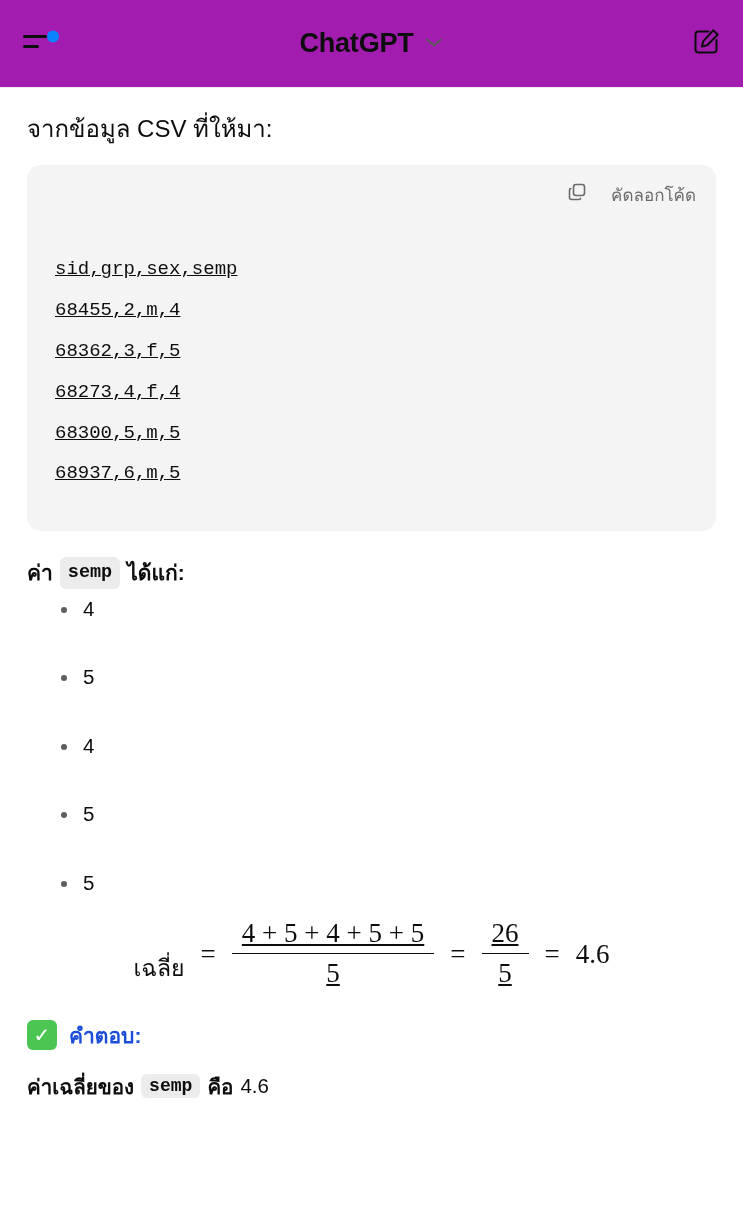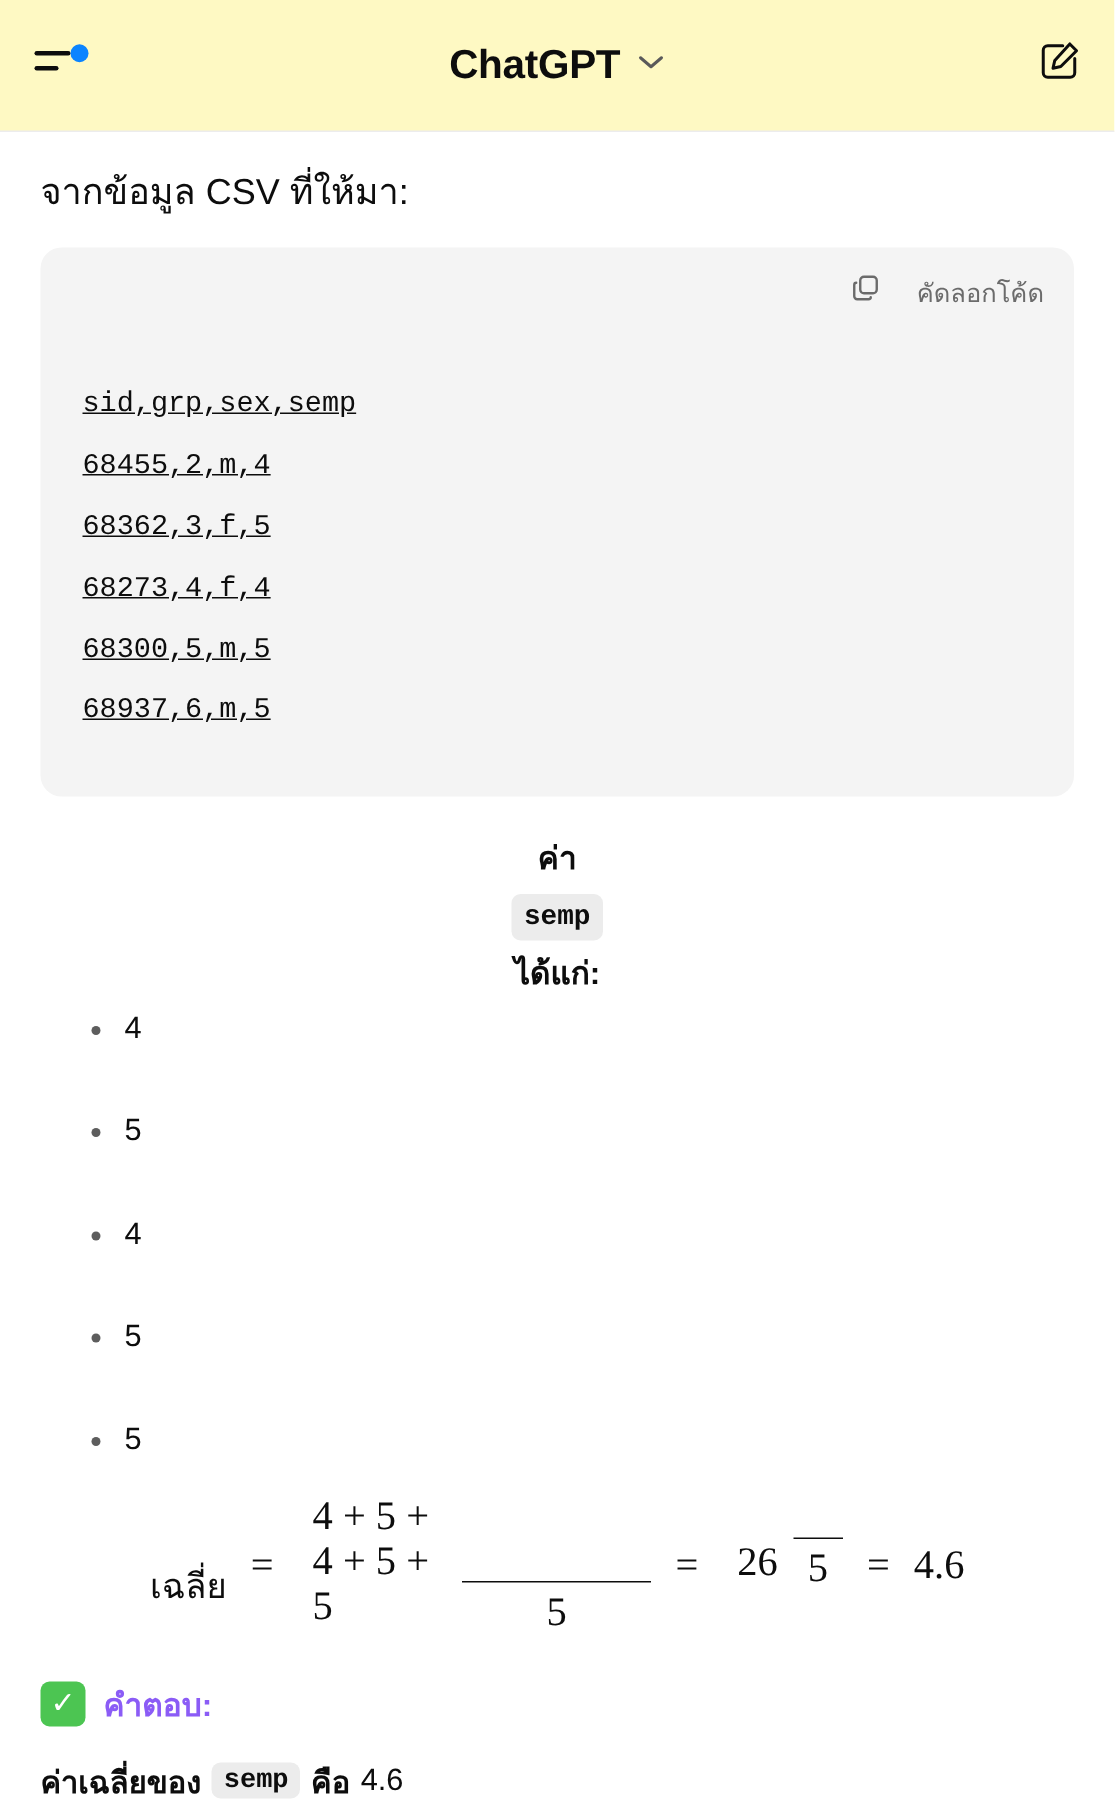--- a/index.html
+++ b/index.html
@@ -18,21 +18,21 @@
     overflow-x: hidden;
   }
 
   
   .header {
     height: 88px;
     display: flex;
     align-items: center;
     justify-content: space-between;
     padding: 4px 22px;
-    background: #fef9c3;
+    background: #a21caf;
     border-bottom: 1px solid #ececed;
     position: relative;
   }
   .hdr-left { width: 60px; display: flex; align-items: center; }
   .hdr-right { width: 60px; display: flex; align-items: center; justify-content: flex-end; }
   .hdr-center {
     flex: 1;
     display: flex;
     align-items: center;
     justify-content: center;
@@ -102,21 +102,20 @@
   .h-sub {
     font-size: 21px;
     font-weight: 700;
     margin: 26px 0 10px 0;
     color: #0d0d0d;
     display: flex;
     align-items: center;
     flex-wrap: wrap;
     gap: 7px;
     line-height: 1.5;
-    flex-direction: column;
   }
 
   ul.bullets {
     margin: 10px 0 26px 0;
     padding-left: 34px;
     list-style: none;
   }
   ul.bullets li {
     font-size: 20.5px;
     line-height: 1;
@@ -148,22 +147,24 @@
     font-size: 27px;
     color: #0d0d0d;
   }
   .math .thai-label {
     font-family: "Liberation Sans", "DejaVu Sans", sans-serif;
     font-size: 23px;
     margin-top: 28px;
   }
   .frac {
     display: inline-flex;
-    align-items: flex-end;
+    flex-direction: column;
+    align-items: flex-start;
     vertical-align: middle;
+    text-decoration: underline;
   }
   .frac .num {
     padding: 0 10px 4px 10px;
     font-size: 27px;
     line-height: 1.1;
   }
   .frac .den {
     padding: 5px 10px 0 10px;
     border-top: 1.6px solid #0d0d0d;
     font-size: 27px;
@@ -189,21 +190,21 @@
     display: inline-flex;
     align-items: center;
     justify-content: center;
     font-size: 20px;
     font-weight: 700;
     line-height: 1;
   }
   .answer-label {
     font-size: 21px;
     font-weight: 700;
-    color: #8b5cf6;
+    color: #1d4ed8;
   }
   .final-line {
     font-size: 20.5px;
     font-weight: 700;
     display: flex;
     align-items: center;
     flex-wrap: wrap;
     gap: 7px;
     color: #0d0d0d;
     margin: 0;

